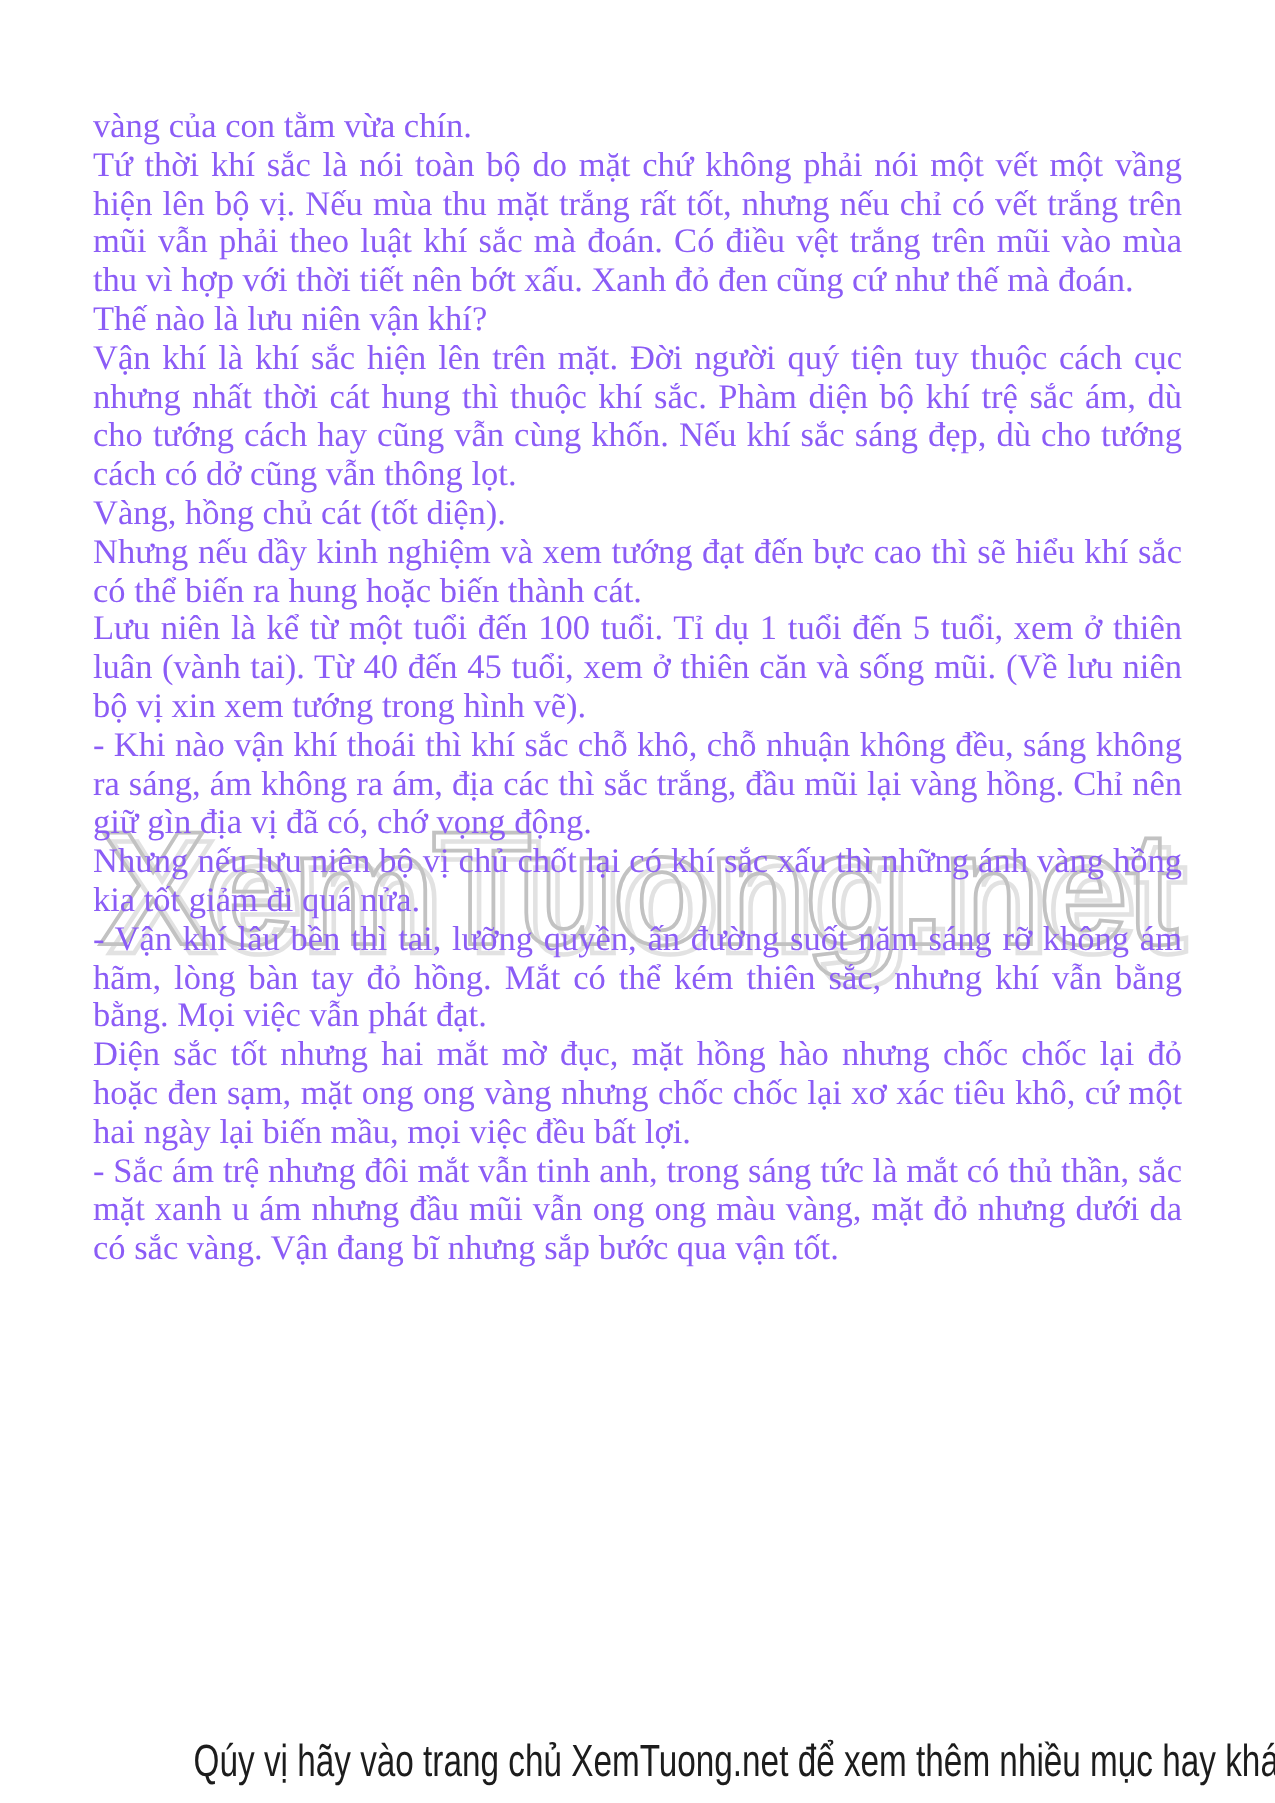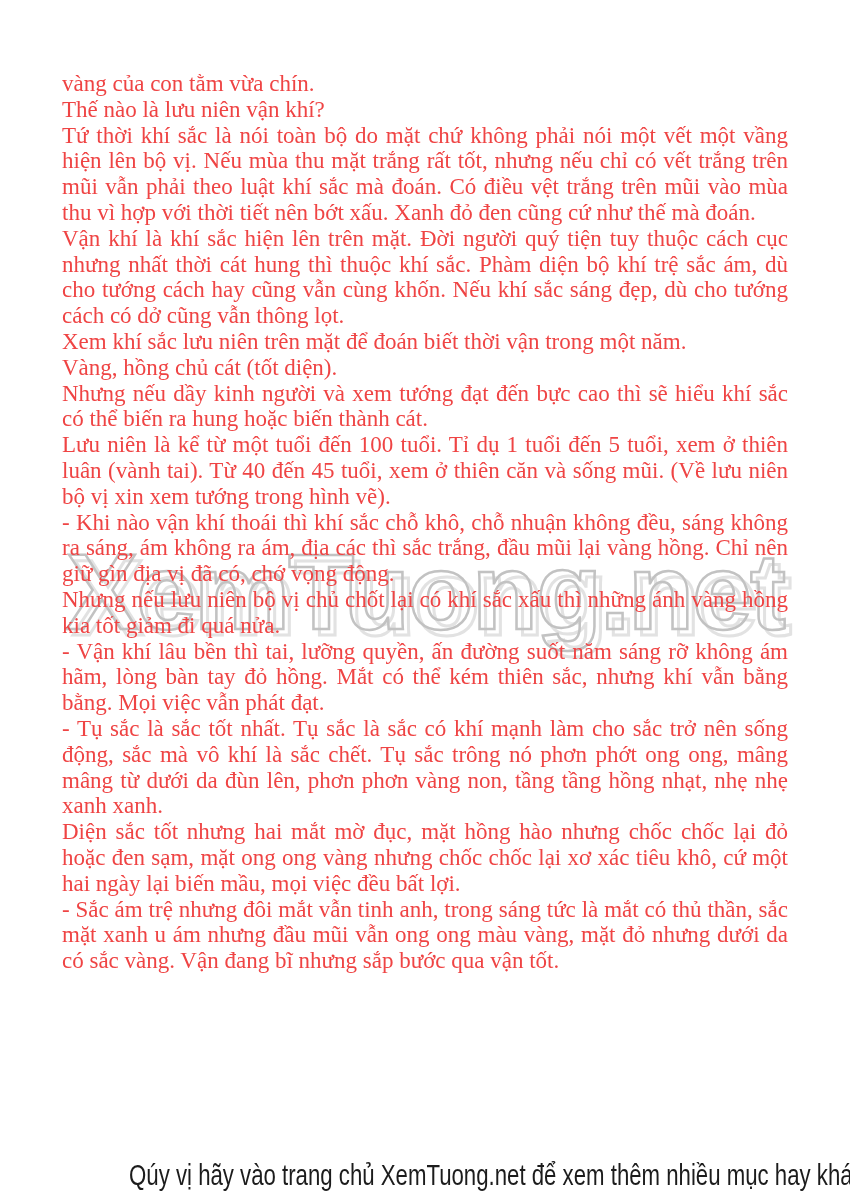--- a/index.html
+++ b/index.html
@@ -42,21 +42,21 @@
     top: 0;
     -webkit-text-stroke: 2.5px #c2c2c2;
   }
   
   .doc-text {
     position: absolute;
     top: 71px;
     left: 62px;
     width: 726px;
     z-index: 1;
-    color: #ef4444;
+    color: #8b5cf6;
     font-size: 23px;
     line-height: 25.8px;
     text-align: justify;
   }
   .doc-text p { margin: 0; padding: 0; }
   
   .footer {
     position: absolute;
     top: 1158px;
     left: 0;
@@ -79,31 +79,29 @@
 
 <div class="page">
 
   <div class="watermark">
     <span class="wm-layer wm-shadow">XemTuong.net</span>
     <span class="wm-layer wm-front">XemTuong.net</span>
   </div>
 
   <div class="doc-text">
       <p>vàng của con tằm vừa chín.</p>
+      <p>Tứ thời khí sắc là nói toàn bộ do mặt chứ không phải nói một vết một vầng hiện lên bộ vị. Nếu mùa thu mặt trắng rất tốt, nhưng nếu chỉ có vết trắng trên mũi vẫn phải theo luật khí sắc mà đoán. Có điều vệt trắng trên mũi vào mùa thu vì hợp với thời tiết nên bớt xấu. Xanh đỏ đen cũng cứ như thế mà đoán.</p>
       <p>Thế nào là lưu niên vận khí?</p>
-      <p>Tứ thời khí sắc là nói toàn bộ do mặt chứ không phải nói một vết một vầng hiện lên bộ vị. Nếu mùa thu mặt trắng rất tốt, nhưng nếu chỉ có vết trắng trên mũi vẫn phải theo luật khí sắc mà đoán. Có điều vệt trắng trên mũi vào mùa thu vì hợp với thời tiết nên bớt xấu. Xanh đỏ đen cũng cứ như thế mà đoán.</p>
       <p>Vận khí là khí sắc hiện lên trên mặt. Đời người quý tiện tuy thuộc cách cục nhưng nhất thời cát hung thì thuộc khí sắc. Phàm diện bộ khí trệ sắc ám, dù cho tướng cách hay cũng vẫn cùng khốn. Nếu khí sắc sáng đẹp, dù cho tướng cách có dở cũng vẫn thông lọt.</p>
-      <p>Xem khí sắc lưu niên trên mặt để đoán biết thời vận trong một năm.</p>
       <p>Vàng, hồng chủ cát (tốt diện).</p>
-      <p>Nhưng nếu dầy kinh người và xem tướng đạt đến bực cao thì sẽ hiểu khí sắc có thể biến ra hung hoặc biến thành cát.</p>
+      <p>Nhưng nếu dầy kinh nghiệm và xem tướng đạt đến bực cao thì sẽ hiểu khí sắc có thể biến ra hung hoặc biến thành cát.</p>
       <p>Lưu niên là kể từ một tuổi đến 100 tuổi. Tỉ dụ 1 tuổi đến 5 tuổi, xem ở thiên luân (vành tai). Từ 40 đến 45 tuổi, xem ở thiên căn và sống mũi. (Về lưu niên bộ vị xin xem tướng trong hình vẽ).</p>
       <p>- Khi nào vận khí thoái thì khí sắc chỗ khô, chỗ nhuận không đều, sáng không ra sáng, ám không ra ám, địa các thì sắc trắng, đầu mũi lại vàng hồng. Chỉ nên giữ gìn địa vị đã có, chớ vọng động.</p>
       <p>Nhưng nếu lưu niên bộ vị chủ chốt lại có khí sắc xấu thì những ánh vàng hồng kia tốt giảm đi quá nửa.</p>
       <p>- Vận khí lâu bền thì tai, lưỡng quyền, ấn đường suốt năm sáng rỡ không ám hãm, lòng bàn tay đỏ hồng. Mắt có thể kém thiên sắc, nhưng khí vẫn bằng bằng. Mọi việc vẫn phát đạt.</p>
-      <p>- Tụ sắc là sắc tốt nhất. Tụ sắc là sắc có khí mạnh làm cho sắc trở nên sống động, sắc mà vô khí là sắc chết. Tụ sắc trông nó phơn phớt ong ong, mâng mâng từ dưới da đùn lên, phơn phơn vàng non, tầng tầng hồng nhạt, nhẹ nhẹ xanh xanh.</p>
       <p>Diện sắc tốt nhưng hai mắt mờ đục, mặt hồng hào nhưng chốc chốc lại đỏ hoặc đen sạm, mặt ong ong vàng nhưng chốc chốc lại xơ xác tiêu khô, cứ một hai ngày lại biến mầu, mọi việc đều bất lợi.</p>
       <p>- Sắc ám trệ nhưng đôi mắt vẫn tinh anh, trong sáng tức là mắt có thủ thần, sắc mặt xanh u ám nhưng đầu mũi vẫn ong ong màu vàng, mặt đỏ nhưng dưới da có sắc vàng. Vận đang bĩ nhưng sắp bước qua vận tốt.</p>
     </div>
 
   <div class="footer">
     <span class="footer-inner">Qúy vị hãy vào trang chủ XemTuong.net để xem thêm nhiều mục hay khác</span>
   </div>
 
 </div>
 

